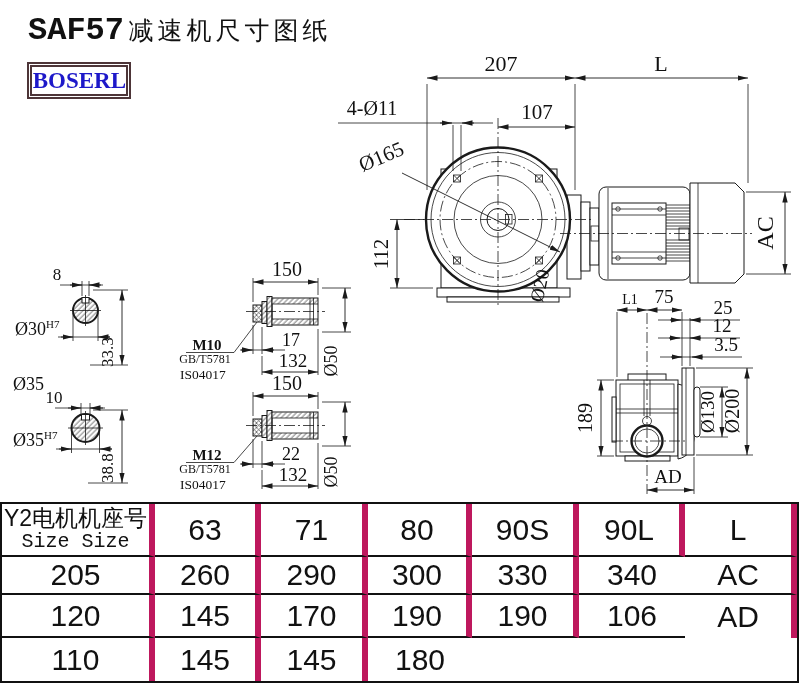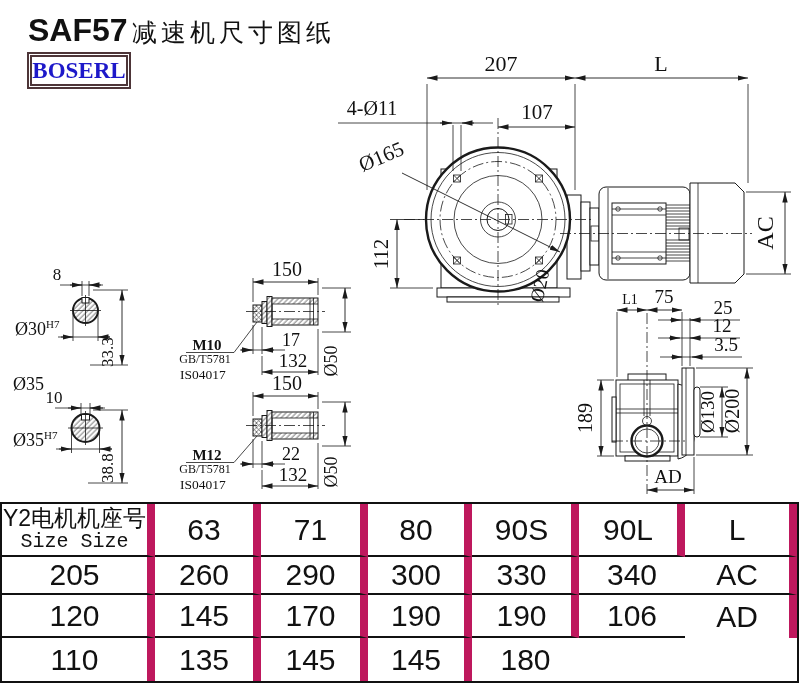--- a/index.html
+++ b/index.html
@@ -1,33 +1,33 @@
 <!DOCTYPE html>
 <html><head>
 <meta charset="utf-8">
 <style>
   html,body{margin:0;padding:0;background:#fff;width:800px;height:684px;overflow:hidden}
   #stage{position:relative;width:800px;height:684px;font-family:"Liberation Sans",sans-serif;color:#111}
   #title{position:absolute;left:28px;top:12px;white-space:nowrap}
-  #title .model{font-family:Liberation Sans, sans-serif;font-weight:bold;font-size:32px}
+  #title .model{font-family:Liberation Mono, monospace;font-weight:bold;font-size:32px}
   #title .rest{font-family:"Liberation Serif",serif;font-size:25px;letter-spacing:4px}
-  #logo{position:absolute;left:27px;top:52px;width:94px;height:27px;border:5px double #4d3538;display:flex;align-items:center;justify-content:center}
+  #logo{position:absolute;left:27px;top:62px;width:94px;height:27px;border:5px double #4d3538;display:flex;align-items:center;justify-content:flex-end}
   #logo span{font-family:"Liberation Serif",serif;font-size:23px;font-weight:600;color:#1d18c9}
   svg{position:absolute;left:0;top:0}
   svg text{font-family:"Liberation Serif",serif;fill:#111}
   .ln{stroke:#1a1a1a;stroke-width:1;fill:none}
   .bd{stroke:#1a1a1a;stroke-width:2.4;fill:none}
   .wf{fill:#fff}
   .cl{stroke:#1a1a1a;stroke-width:0.8;fill:none;stroke-dasharray:11 3 2 3}
   .dim{stroke:#1a1a1a;stroke-width:0.9;fill:none;marker-start:url(#ar);marker-end:url(#ar)}
   .are{stroke:#1a1a1a;stroke-width:0.9;fill:none;marker-end:url(#ar)}
   .thn{stroke:#1a1a1a;stroke-width:0.8;fill:none}
   .anch{text-anchor:middle}
   #dimtable{position:absolute;left:0;top:502px;width:795px;height:177px;border:2.5px solid #111;display:grid;grid-template-columns:153px 106px 107px 104px 107px 106px auto;grid-template-rows:53px 38px 43px auto}
-  #dimtable .c{border-right:8px solid #be185d;border-bottom:2px solid #111;display:flex;align-items:center;justify-content:center;font-size:30px}
+  #dimtable .c{border-right:6px solid #be185d;border-bottom:2px solid #111;display:flex;align-items:center;justify-content:center;font-size:30px}
   #dimtable .c.lastcol{border-right:none}
   #dimtable .c.lastrow{border-bottom:none}
   #dimtable .hdr{flex-direction:column;justify-content:center;line-height:1.08}
   #dimtable .hdr .cn{font-size:23px}
   #dimtable .hdr .en{font-family:"Liberation Mono",monospace;font-size:20px;letter-spacing:0px}
 </style>
 </head>
 <body>
 
 <div id="stage">
@@ -361,18 +361,17 @@
     <div class="c">AC</div>
     <div class="c">120</div>
     <div class="c">145</div>
     <div class="c">170</div>
     <div class="c">190</div>
     <div class="c">190</div>
     <div class="c lastcol">106</div>
 
     <div class="c lastrow">AD</div>
     <div class="c lastrow">110</div>
-    <div class="c lastrow">135</div>
     <div class="c lastrow">145</div>
     <div class="c lastrow">145</div>
     <div class="c lastrow lastcol">180</div>
   </div>
 </div>
 
 </body></html>

